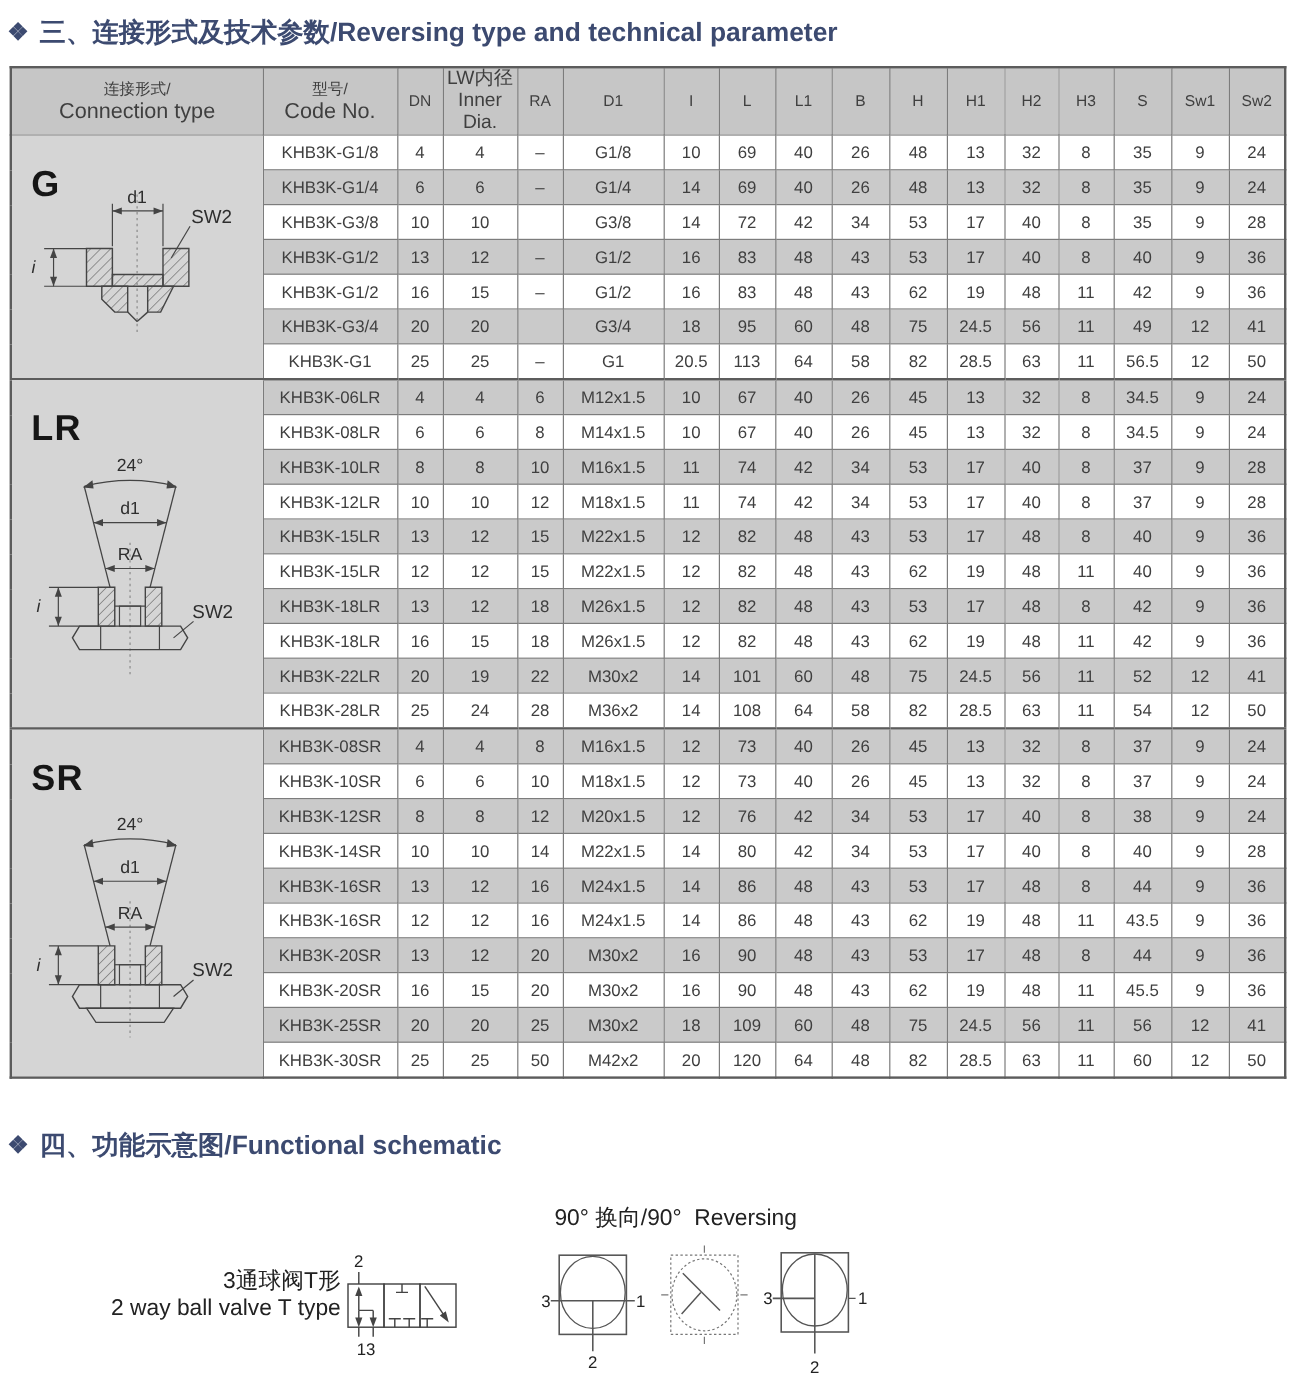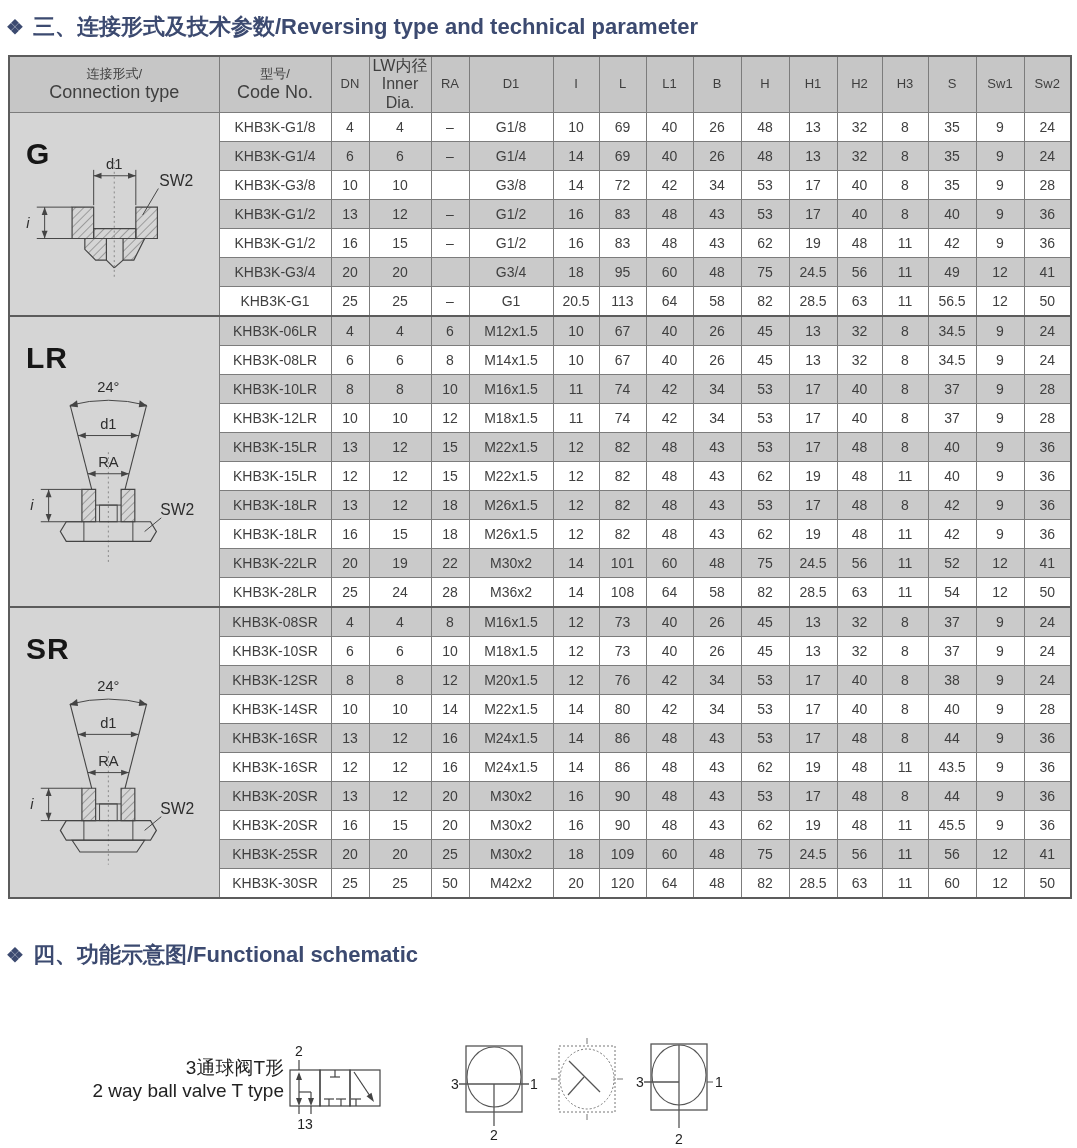--- a/index.html
+++ b/index.html
@@ -757,20 +757,21 @@
     <line x1="47" y1="76" x2="47" y2="69" stroke="#444" stroke-width="1.2"></line>
     <line x1="42" y1="69" x2="52" y2="69" stroke="#444" stroke-width="1.2"></line>
     <line x1="59" y1="76" x2="59" y2="69" stroke="#444" stroke-width="1.2"></line>
     <line x1="54" y1="69" x2="64" y2="69" stroke="#444" stroke-width="1.2"></line>
     <line x1="72" y1="42" x2="90" y2="69" stroke="#444" stroke-width="1.2"></line>
     <polygon points="92,72 84.5,66.2 89.5,62.8" fill="#444"></polygon>
     <line x1="74" y1="76" x2="74" y2="69" stroke="#444" stroke-width="1.2"></line>
     <line x1="69" y1="69" x2="79" y2="69" stroke="#444" stroke-width="1.2"></line>
   </svg>
 
+  <div class="rev-title">90° 换向/90°  Reversing</div>
 
   <svg class="pos-a schem" width="88" height="106" viewBox="0 0 88 106">
     <rect x="16" y="10" width="56" height="66" fill="none" stroke="#555" stroke-width="1.3"></rect>
     <ellipse cx="44" cy="41" rx="27" ry="30" fill="none" stroke="#555" stroke-width="1.1"></ellipse>
     <line x1="9" y1="48" x2="79" y2="48" stroke="#555" stroke-width="1.3"></line>
     <line x1="44" y1="48" x2="44" y2="90" stroke="#555" stroke-width="1.3"></line>
     <text x="5" y="53" font-size="14" text-anchor="middle">3</text>
     <text x="84" y="53" font-size="14" text-anchor="middle">1</text>
     <text x="44" y="104" font-size="14" text-anchor="middle">2</text>
   </svg>

